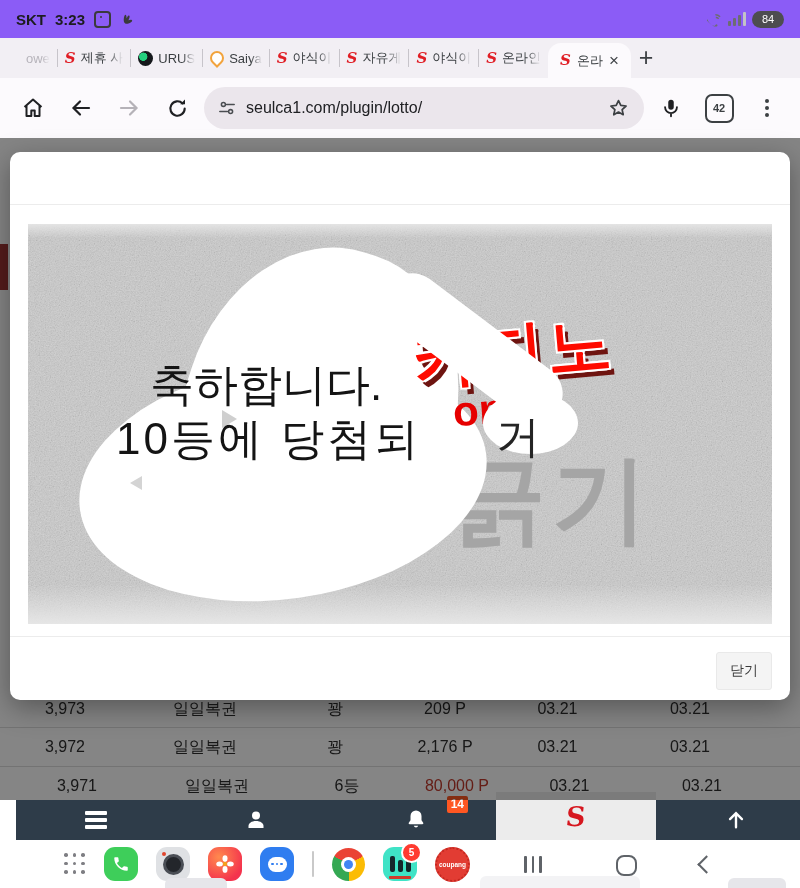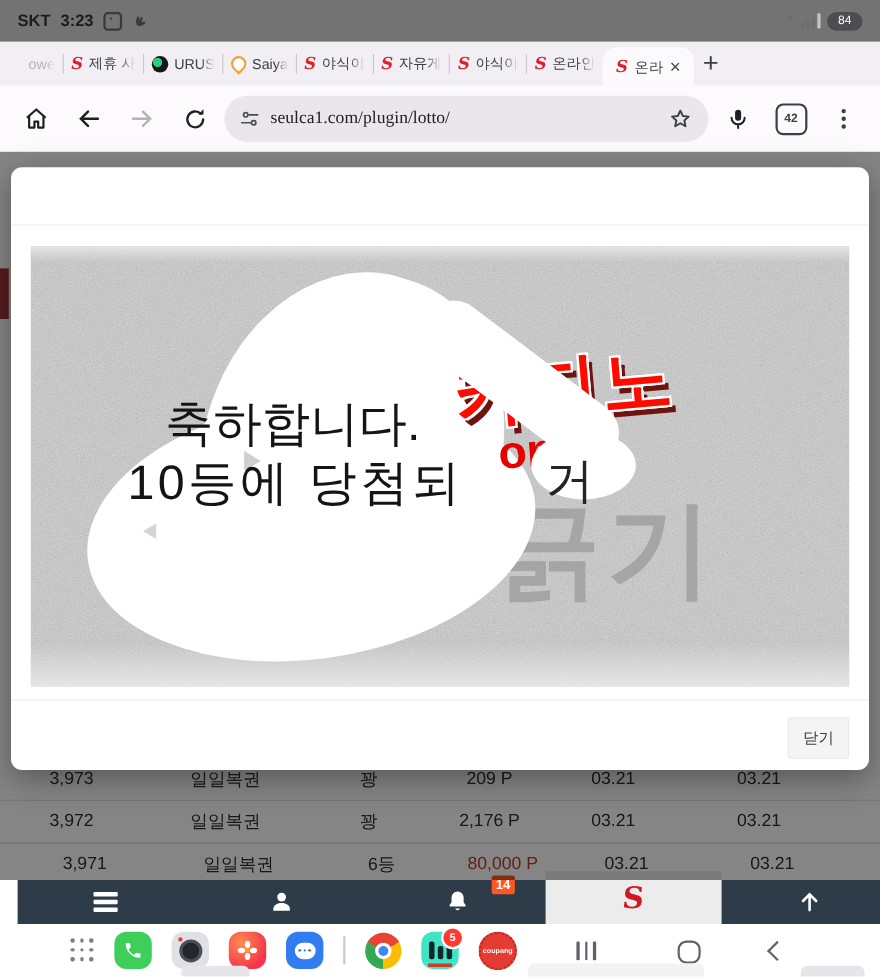--- a/index.html
+++ b/index.html
@@ -1,20 +1,20 @@
 <!DOCTYPE html>
 <html><head>
 <meta charset="utf-8">
 <style>
   html,body{margin:0;padding:0;background:#fff;}
   .screen{position:relative;width:800px;height:888px;overflow:hidden;background:#fff;
           font-family:"Liberation Sans",sans-serif;}
 
   
-  .status-bar{position:absolute;top:0;left:0;width:800px;height:38px;background:#737373;
+  .status-bar{position:absolute;top:0;left:0;width:800px;height:38px;background:#8b5cf6;
     display:flex;align-items:center;padding:0 16px;box-sizing:border-box;color:#1c1c1e;}
   .sb-left{display:flex;align-items:center;gap:9px;font-size:15px;font-weight:bold;}
   .sb-right{margin-left:auto;display:flex;align-items:center;gap:6px;}
   .cap-icon{width:13px;height:13px;border:2px solid #3a3a3c;border-radius:4px;position:relative;}
   .cap-icon:after{content:"";position:absolute;left:3.5px;top:3.5px;width:2px;height:2px;background:#3a3a3c;border-radius:50%;}
   .sig{display:flex;align-items:flex-end;gap:2px;height:14px;}
   .sig i{width:3px;background:#6d6d72;border-radius:1px;display:block;}
   .sig i:nth-child(1){height:5px}.sig i:nth-child(2){height:8px}
   .sig i:nth-child(3){height:11px}.sig i:nth-child(4){height:14px;background:#c3c2c7}
   .battery{min-width:24px;height:17px;border-radius:9px;background:#4d4d50;color:#fff;
@@ -38,21 +38,21 @@
   .fav-urus{width:15px;height:15px;border-radius:50%;flex:none;
     background:radial-gradient(circle at 35% 38%,#24d07e 0 29%,#15181b 33%);}
   .fav-flame{width:10px;height:10px;border:2.5px solid #f2a33c;border-radius:50% 50% 50% 0;
     transform:rotate(-45deg);flex:none;background:#fff;}
 
   
   .toolbar{position:absolute;top:78px;left:0;width:800px;height:60px;background:#fcfafd;
     display:flex;align-items:center;padding:0 12px;box-sizing:border-box;gap:6px;}
   .tb-btn{width:42px;height:42px;display:flex;align-items:center;justify-content:center;flex:none;}
   .url-pill{flex:1;height:42px;background:#ebe6ec;border-radius:21px;display:flex;
-    align-items:center;padding:0 14px;gap:10px;min-width:0;box-sizing:border-box;font-family:Liberation Serif, serif;}
+    align-items:center;padding:0 14px;gap:10px;min-width:0;box-sizing:border-box;}
   .url-text{font-size:16px;color:#202124;white-space:nowrap;overflow:hidden;flex:1;}
   .tab-count{width:25px;height:25px;border:2.5px solid #3c4043;border-radius:7px;display:flex;
     align-items:center;justify-content:center;font-size:11px;font-weight:bold;color:#3c4043;}
   .kebab{display:flex;flex-direction:column;gap:3px;}
   .kebab i{width:4px;height:4px;border-radius:50%;background:#3c4043;display:block;}
 
   
   .page{position:absolute;top:138px;left:0;width:800px;height:662px;background:#fff;}
   .page-red-hint{position:absolute;left:0;top:106px;width:8px;height:46px;background:#a23636;}
   .lotto-row{position:absolute;left:0;width:800px;height:38px;display:flex;align-items:center;

